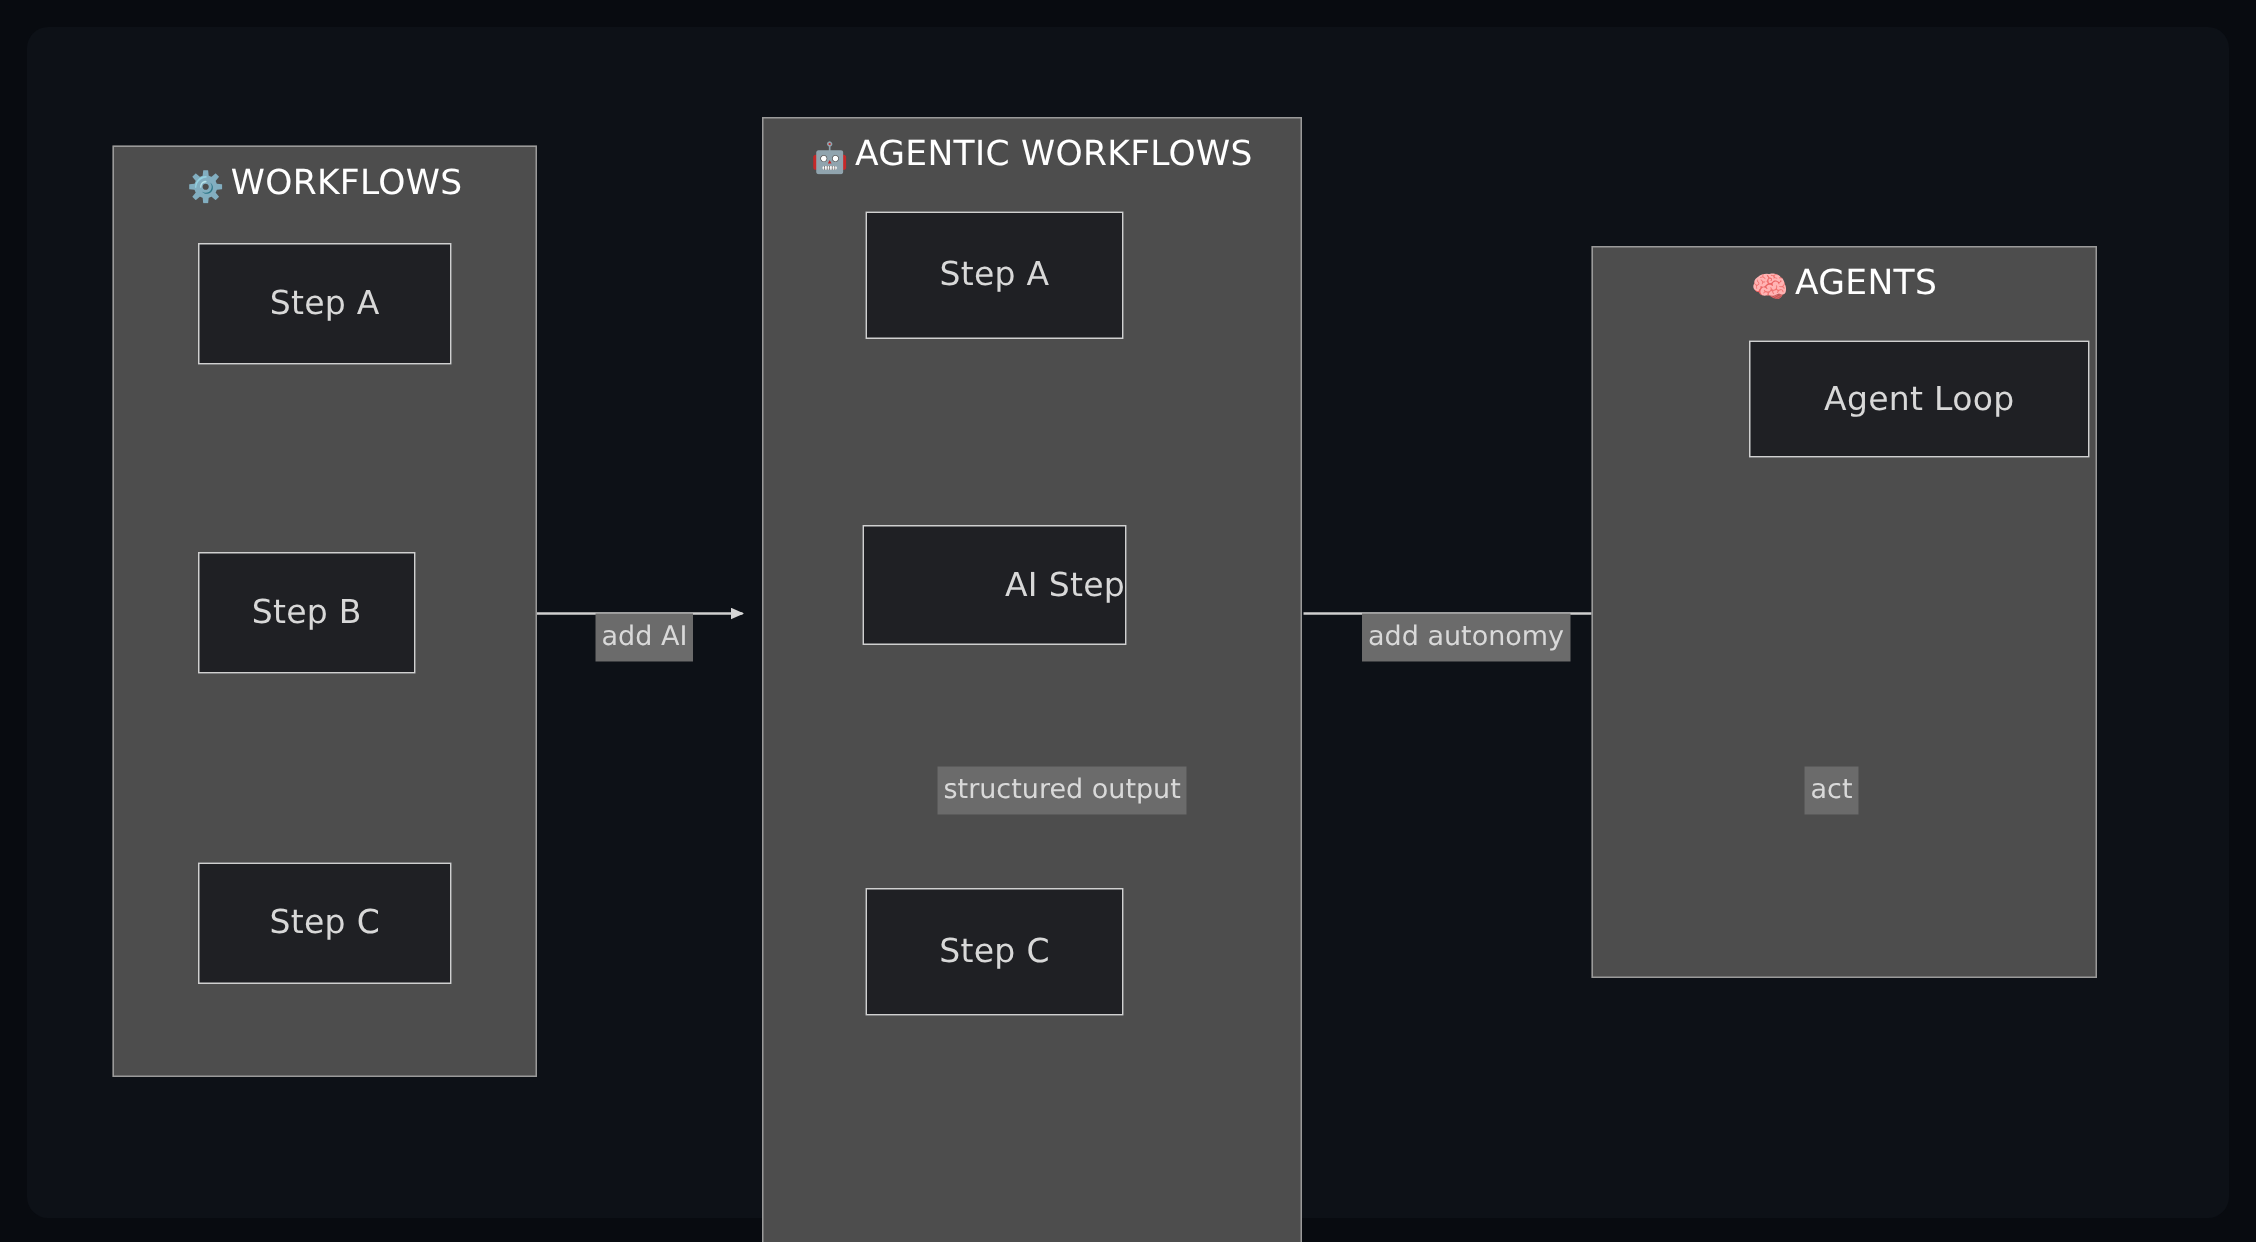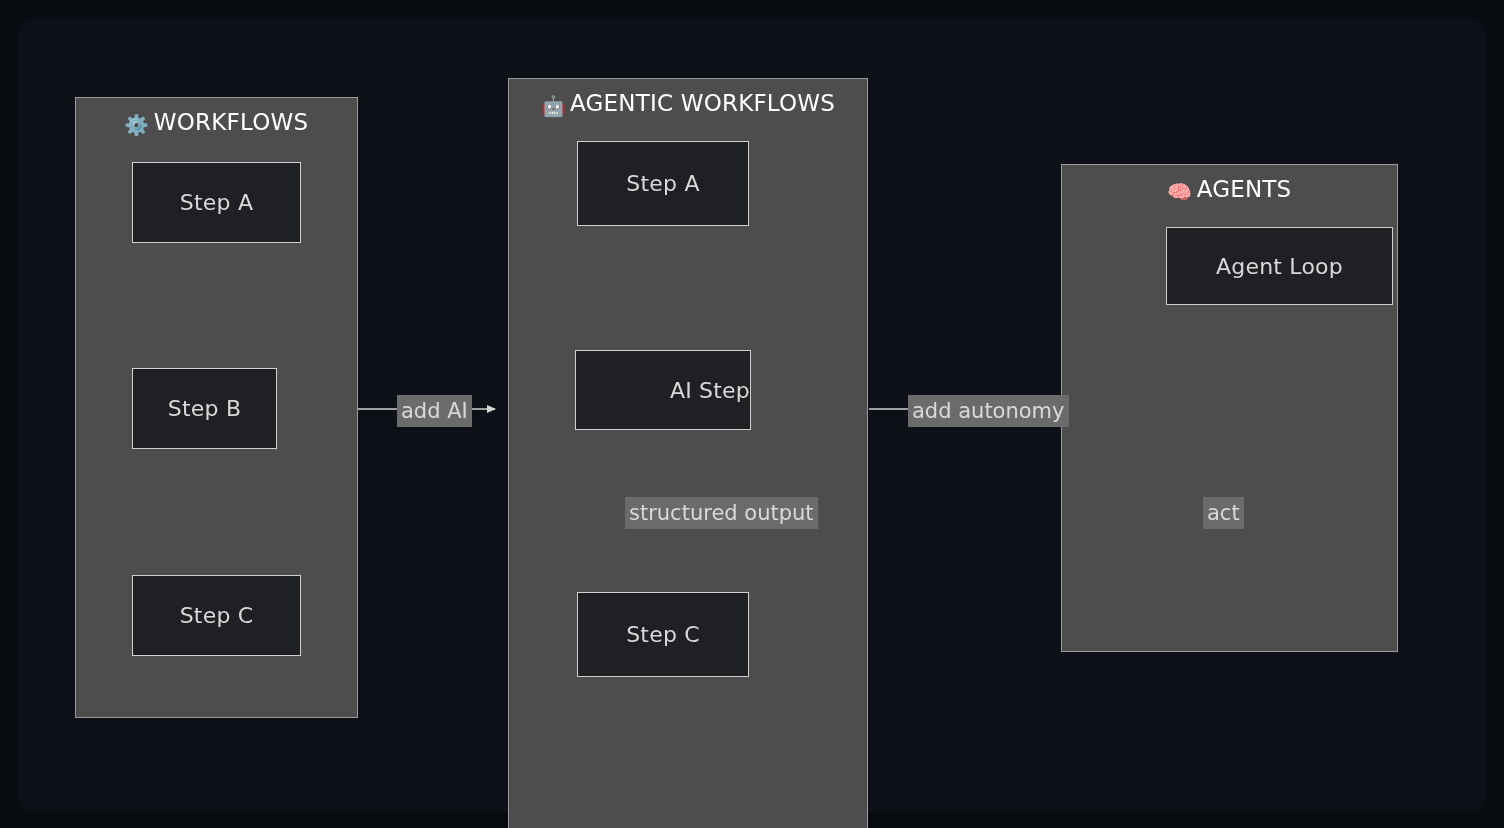--- a/index.html
+++ b/index.html
@@ -87,25 +87,26 @@
   #node-ag-ai{ left: 575px; top: 350px; width: 176px; height: 80px; justify-content: flex-end; }
   #node-ag-c { left: 577px; top: 592px; width: 172px; height: 85px; }
 
   #node-agent-loop { left: 1166px; top: 227px; width: 227px; height: 78px; }
 
   
   .edge-label {
     position: absolute;
     background: #6b6b6b;
     color: #d9d9d9;
-    font-size: 21px;
+    font-size: 18px;
     line-height: 28px;
     padding: 2px 4px;
     white-space: nowrap;
     box-sizing: border-box;
+    margin-top: 14px;
   }
   #label-add-ai        { left: 397px;  top: 395px; }
   #label-add-autonomy  { left: 908px;  top: 395px; }
   #label-structured    { left: 625px;  top: 497px; }
   #label-act           { left: 1203px; top: 497px; }
 </style>
 </head>
 <body>
 
 <div id="canvas">

